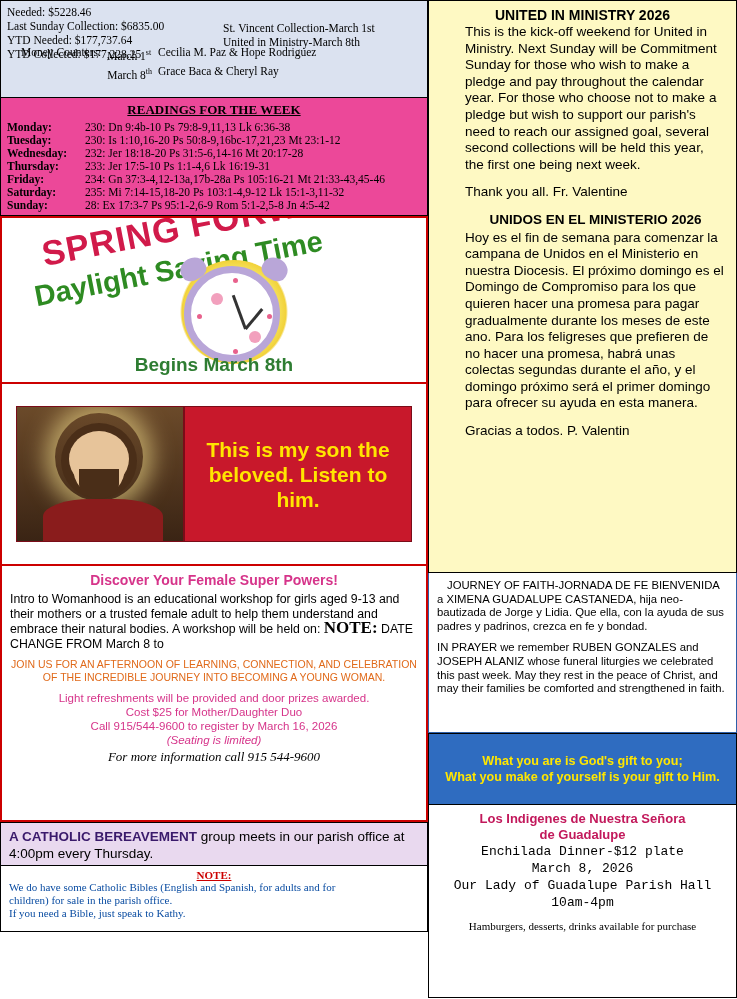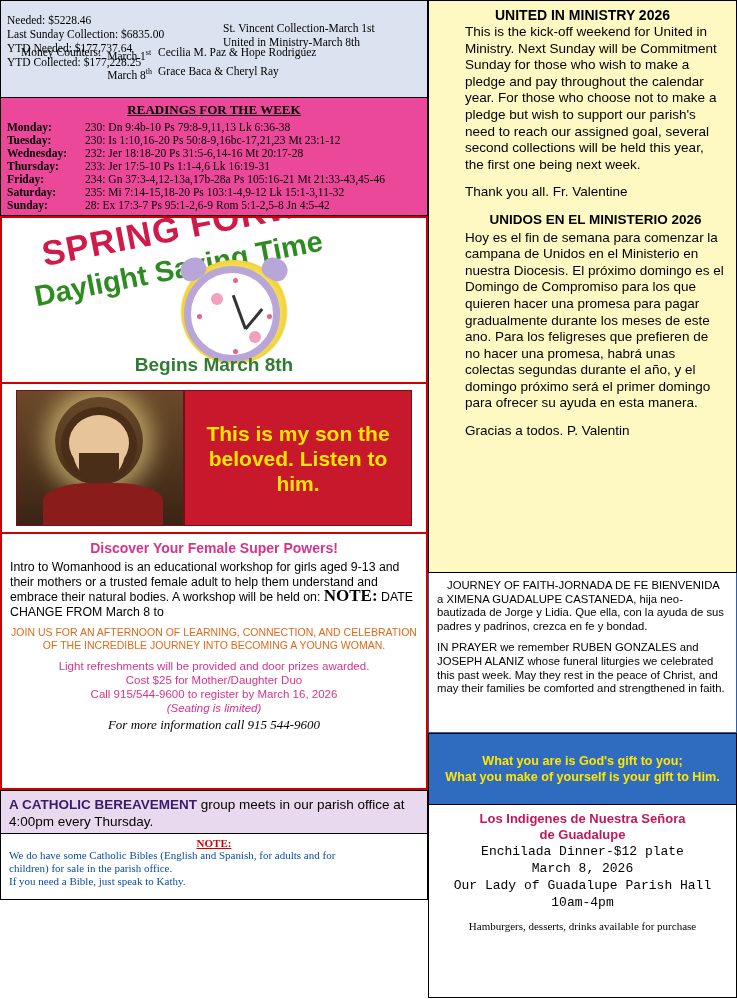--- a/index.html
+++ b/index.html
@@ -18,21 +18,21 @@
   
   .finance{
     border:1px solid #000;
     background:#dbe2f0;
     height:98px;
     box-sizing:border-box;
     padding:3px 6px;
     font-size:11.5px;
     position:relative;
   }
-  .fin-left{position:absolute;left:6px;top:4px;line-height:14px;margin-top:8px;}
+  .fin-left{position:absolute;left:6px;top:4px;line-height:14px;}
   .fin-right{position:absolute;left:222px;top:20px;line-height:14px;}
   .fin-counters{position:absolute;left:20px;top:44px;line-height:15px;}
   .fin-counters table{border-collapse:collapse;font-size:11.5px;}
   .fin-counters td{padding:0 6px 0 0;vertical-align:top;white-space:nowrap;}
   .sup{font-size:8px;vertical-align:super;}
 
   
   .readings{
     border:1px solid #000;border-top:none;
     background:#ec4899;
@@ -87,21 +87,21 @@
   .bell.r{right:2px;top:0;transform:rotate(28deg);}
   .hand{position:absolute;background:#333;transform-origin:bottom center;}
   .hand.h{width:3px;height:26px;left:53px;top:30px;transform:rotate(40deg);}
   .hand.m{width:3px;height:36px;left:53px;top:20px;transform:rotate(-20deg);}
   .pip{position:absolute;width:5px;height:5px;border-radius:50%;background:#e8618c;}
   .flower{position:absolute;width:12px;height:12px;border-radius:50%;background:#f2a0bd;}
 
   
   .transfig{
     border:2px solid #cc0000;border-top:none;
-    height:150px;box-sizing:border-box;background:#ffffff;
+    height:182px;box-sizing:border-box;background:#ffffff;
     display:flex;align-items:center;justify-content:center;
   }
   .tf-inner{
     width:394px;height:134px;background:#c8182b;display:flex;overflow:hidden;
     border:1px solid #7a0c18;
   }
   .tf-photo{
     width:166px;height:134px;
     background:
       radial-gradient(ellipse at 50% 36%, #f0d9b5 0 16%, rgba(240,217,181,0) 17%),

